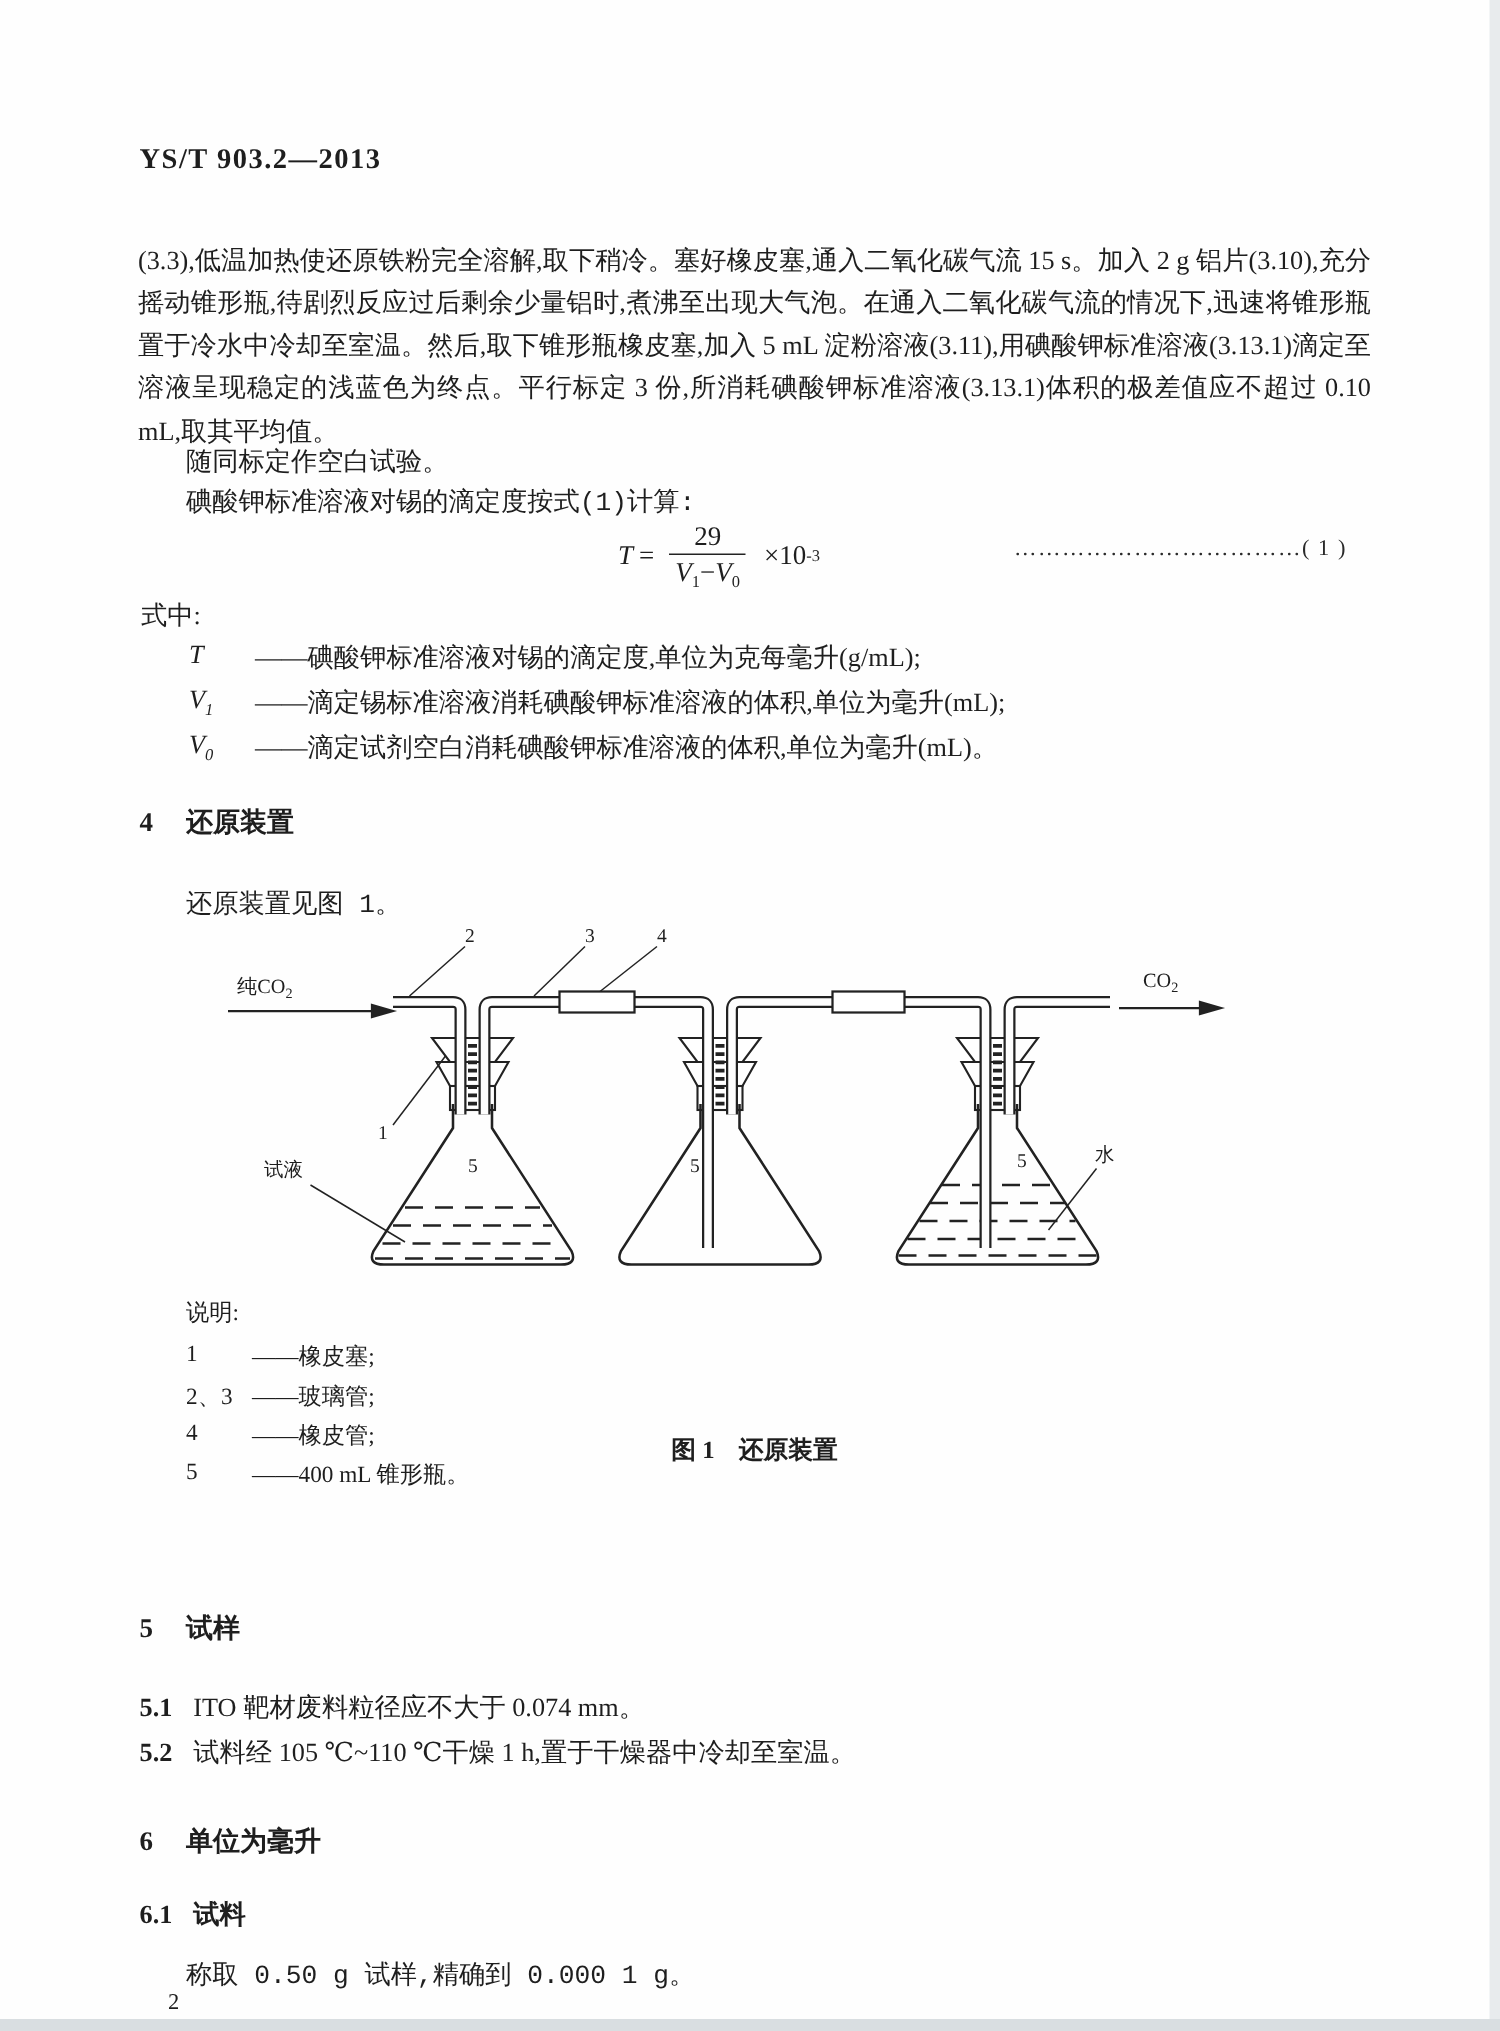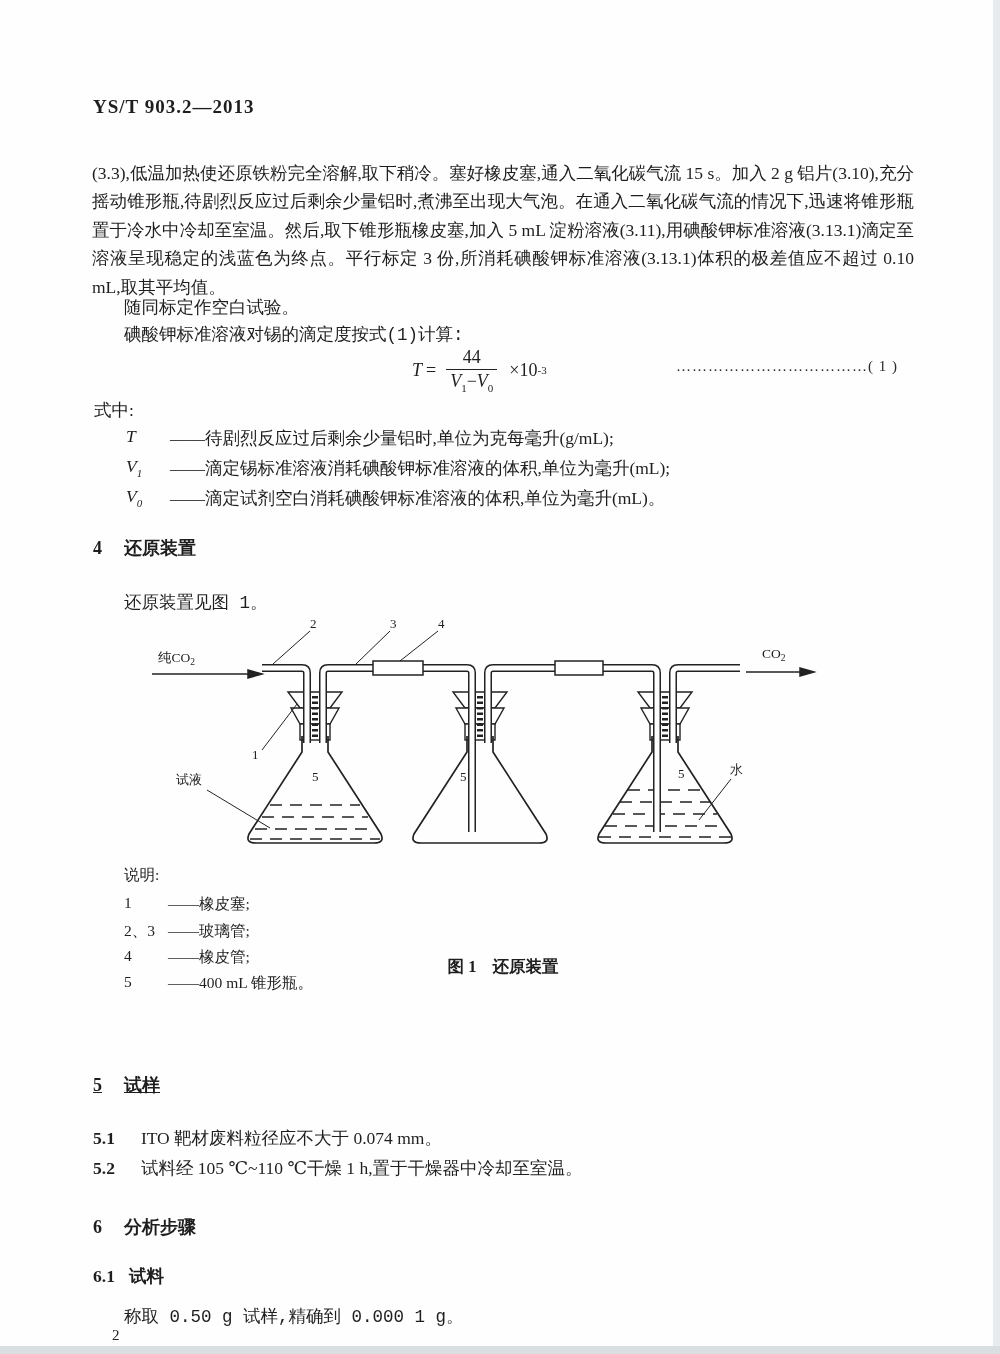--- a/index.html
+++ b/index.html
@@ -25,25 +25,25 @@
   sub{font-size:11px;}
   sup{font-size:11px;}
   .mult{margin-left:6px;}
   .dots-row{position:absolute;top:358px;left:676px;font-size:15px;letter-spacing:1px;white-space:nowrap;color:#2a2a2a;}
   .shizhong{position:absolute;top:398px;left:94px;font-size:17.5px;}
   .def-row{position:absolute;left:126px;font-size:17.5px;display:flex;}
   .def-sym{width:44px;font-style:italic;}
   .d1{top:426px;} .d2{top:456px;} .d3{top:486px;}
   .sec-head{position:absolute;left:93px;font-size:18px;font-weight:bold;}
   .sec-head .num{margin-right:22px;}
-  .h4{top:536px;} .h5{top:1073px;text-decoration:underline;} .h6{top:1215px;} .h61{top:1264px;font-size:17.5px;}
+  .h4{top:536px;} .h5{top:1073px;} .h6{top:1215px;} .h61{top:1264px;font-size:17.5px;}
   .h61 .num{margin-right:14px;}
   .intro{top:590px;}
   .clause{position:absolute;left:93px;font-size:17.5px;}
-  .clause .num{font-weight:bold;margin-right:26px;}
+  .clause .num{font-weight:bold;margin-right:14px;}
   .c51{top:1126px;} .c52{top:1156px;}
   .final{top:1304px;}
   .pageno{position:absolute;top:1327px;left:112px;font-size:15px;}
   .diagram{position:absolute;top:612px;left:150px;}
   .legend{position:absolute;left:124px;font-size:15.5px;}
   .lg-title{top:865px;}
   .lg-row{display:flex;}
   .lg-key{min-width:44px;}
   .l1{top:894px;} .l2{top:921px;} .l3{top:947px;} .l4{top:973px;}
   .caption{position:absolute;top:956px;left:92px;width:822px;text-align:center;
@@ -60,33 +60,33 @@
     <div class="doc-header">YS/T 903.2—2013</div>
 
     <p class="para p1">(3.3),低温加热使还原铁粉完全溶解,取下稍冷。塞好橡皮塞,通入二氧化碳气流 15 s。加入 2 g 铝片(3.10),充分摇动锥形瓶,待剧烈反应过后剩余少量铝时,煮沸至出现大气泡。在通入二氧化碳气流的情况下,迅速将锥形瓶置于冷水中冷却至室温。然后,取下锥形瓶橡皮塞,加入 5 mL 淀粉溶液(3.11),用碘酸钾标准溶液(3.13.1)滴定至溶液呈现稳定的浅蓝色为终点。平行标定 3 份,所消耗碘酸钾标准溶液(3.13.1)体积的极差值应不超过 0.10 mL,取其平均值。</p>
     <div class="pline p2">随同标定作空白试验。</div>
     <div class="pline p3">碘酸钾标准溶液对锡的滴定度按式(1)计算:</div>
 
     <div class="formula-row">
       <i>T</i>
       <span style="margin:0 4px">=</span>
       <span class="frac">
-        <span class="num">44</span>
+        <span class="num">29</span>
         <span class="den"><i>V</i><sub>1</sub><span>−</span><i>V</i><sub>0</sub></span>
       </span>
       <span class="mult">×10</span>
         <sup>-3</sup>
     </div>
     <div class="dots-row"><span>…………………………</span><span>……( 1 )</span></div>
 
     <div class="shizhong">式中:</div>
 
     <div class="def-row d1">
       <span class="def-sym"><span>T</span><sub></sub></span>
-      <span class="def-text">——待剧烈反应过后剩余少量铝时,单位为克每毫升(g/mL);</span>
+      <span class="def-text">——碘酸钾标准溶液对锡的滴定度,单位为克每毫升(g/mL);</span>
     </div>
     <div class="def-row d2">
       <span class="def-sym"><span>V</span><sub>1</sub></span>
       <span class="def-text">——滴定锡标准溶液消耗碘酸钾标准溶液的体积,单位为毫升(mL);</span>
     </div>
     <div class="def-row d3">
       <span class="def-sym"><span>V</span><sub>0</sub></span>
       <span class="def-text">——滴定试剂空白消耗碘酸钾标准溶液的体积,单位为毫升(mL)。</span>
     </div>
 
@@ -209,21 +209,21 @@
       <span class="num">5</span><span>试样</span>
     </div>
     <div class="clause c51">
       <span class="num">5.1</span><span>ITO 靶材废料粒径应不大于 0.074 mm。</span>
     </div>
     <div class="clause c52">
       <span class="num">5.2</span><span>试料经 105 ℃~110 ℃干燥 1 h,置于干燥器中冷却至室温。</span>
     </div>
 
     <div class="sec-head h6">
-      <span class="num">6</span><span>分析步骤</span>
+      <span class="num">6</span><span>单位为毫升</span>
     </div>
     <div class="sec-head h61">
       <span class="num">6.1</span><span>试料</span>
     </div>
     <div class="pline final">称取 0.50 g 试样,精确到 0.000 1 g。</div>
 
     <div class="pageno">2</div>
   </div>
 
   <div class="edge-right"></div>

